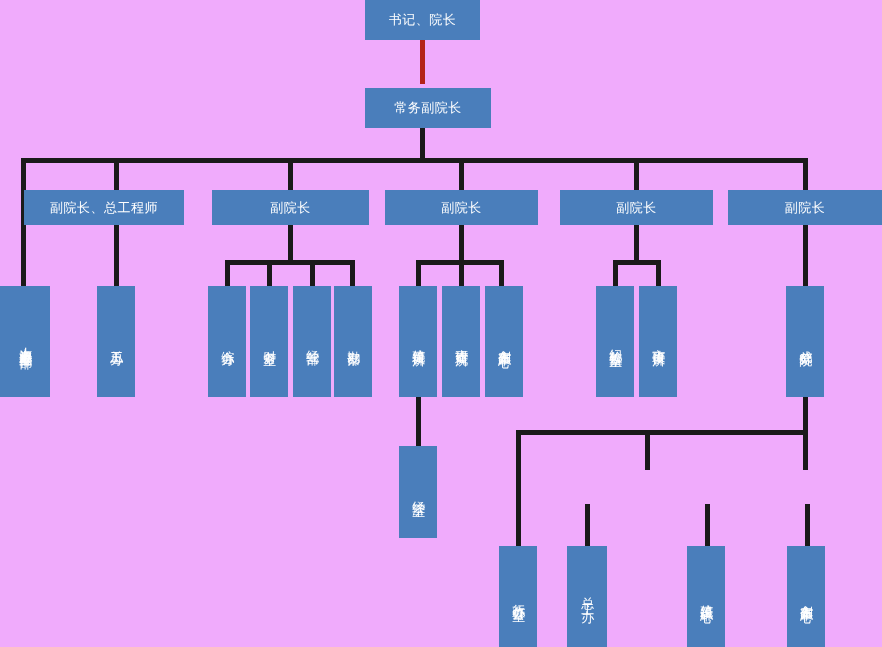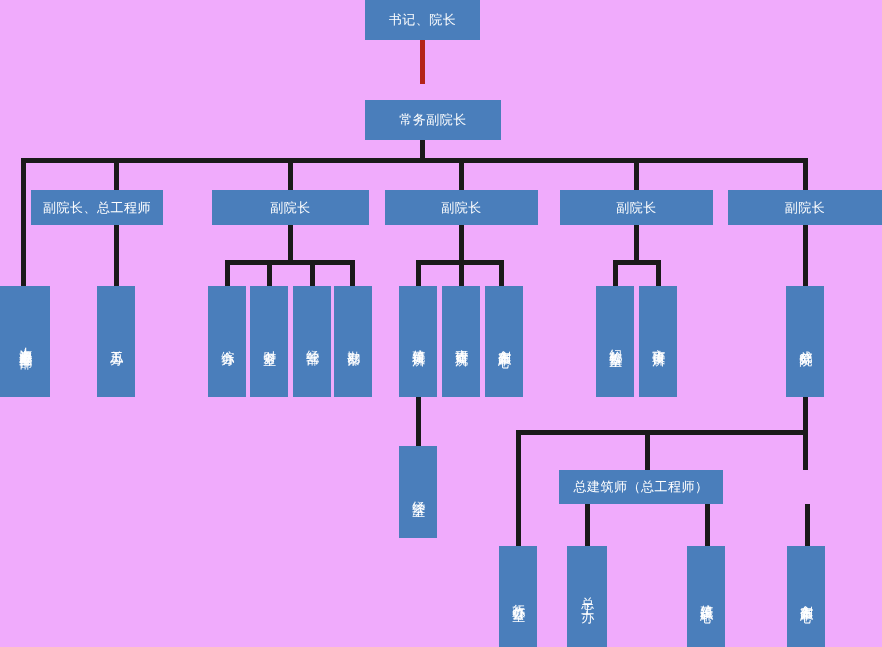--- a/index.html
+++ b/index.html
@@ -102,23 +102,23 @@
   <div class="conn" style="left:645px;top:430px;width:5px;height:40px;"></div>
   <div class="conn" style="left:803px;top:430px;width:5px;height:40px;"></div>
 
   <div class="conn" style="left:585px;top:504px;width:5px;height:42px;"></div>
   <div class="conn" style="left:705px;top:504px;width:5px;height:42px;"></div>
 
   <div class="conn" style="left:805px;top:504px;width:5px;height:42px;"></div>
 
   <div class="node h" style="left:365px;top:0px;width:115px;height:40px;">书记、院长</div>
 
-  <div class="node h" style="left:365px;top:100px;width:136px;height:40px;">常务副院长</div>
+  <div class="node h" style="left:365px;top:88px;width:126px;height:40px;">常务副院长</div>
 
-  <div class="node h" style="left:31px;top:190px;width:132px;height:35px;">副院长、总工程师</div>
+  <div class="node h" style="left:24px;top:190px;width:160px;height:35px;">副院长、总工程师</div>
   <div class="node h" style="left:212px;top:190px;width:157px;height:35px;">副院长</div>
   <div class="node h" style="left:385px;top:190px;width:153px;height:35px;">副院长</div>
   <div class="node h" style="left:560px;top:190px;width:153px;height:35px;">副院长</div>
   <div class="node h" style="left:728px;top:190px;width:154px;height:35px;">副院长</div>
 
   <div class="node v two-col" style="left:0px;top:286px;width:50px;height:111px;">
     <span>人力资源部</span>
     <span>党群工作部</span>
   </div>
   <div class="node v" style="left:97px;top:286px;width:38px;height:111px;">总工办</div>
@@ -131,20 +131,19 @@
   <div class="node v" style="left:399px;top:286px;width:38px;height:111px;">建筑设计所</div>
   <div class="node v" style="left:442px;top:286px;width:38px;height:111px;">古建研究所</div>
   <div class="node v" style="left:485px;top:286px;width:38px;height:111px;">方案创作中心</div>
   <div class="node v" style="left:399px;top:446px;width:38px;height:92px;">经济室</div>
 
   <div class="node v" style="left:596px;top:286px;width:38px;height:111px;">纪检监察室</div>
   <div class="node v" style="left:639px;top:286px;width:38px;height:111px;">市政设计所</div>
 
   <div class="node v" style="left:786px;top:286px;width:38px;height:111px;">成都分院</div>
 
-  <div class="node h" style="left:559px;top:470px;width:164px;height:34px;">总建筑师（总工程师）</div>
 
   <div class="node v" style="left:499px;top:546px;width:38px;height:101px;">行政办公室</div>
   <div class="node v spaced" style="left:567px;top:546px;width:40px;height:101px;">总工办</div>
   <div class="node v" style="left:687px;top:546px;width:38px;height:101px;">建筑设计中心</div>
   <div class="node v" style="left:787px;top:546px;width:38px;height:101px;">方案创作中心</div>
 
 </div>
 
 </body></html>

